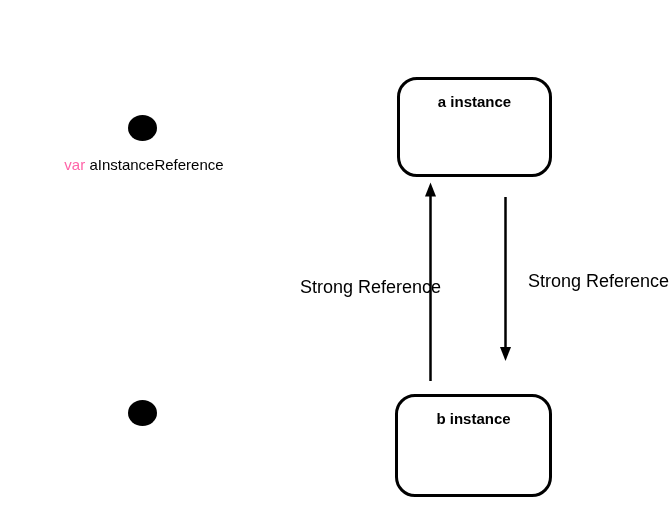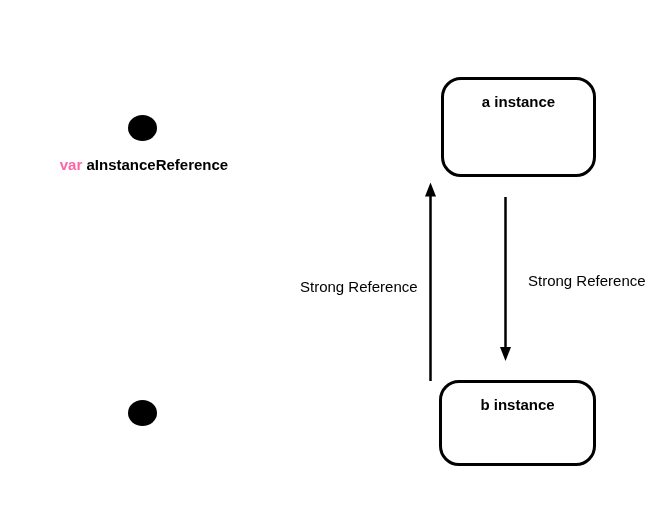--- a/index.html
+++ b/index.html
@@ -25,40 +25,39 @@
   }
   .dot-a { left: 128px; top: 115px; }
   .dot-b { left: 128px; top: 400px; }
 
   .var-label {
     position: absolute;
     left: 0;
     width: 288px;
     text-align: center;
     font-size: 15px;
-    font-weight: 700;
+    font-weight: 400;
     line-height: 17px;
     white-space: nowrap;
     color: var(--ink, #000000);
   }
   .var-label-a { top: 156px; }
   .var-label-b { top: 442px; }
   .kw { color: var(--keyword, #ff64a8); }
 
   .instance-box {
     position: absolute;
     box-sizing: border-box;
     border: 3.5px solid var(--ink, #000000);
     border-radius: 20px;
     background: var(--background, #ffffff);
     text-align: center;
-    margin-left: 44px;
   }
   .box-a { left: 397px; top: 77px;  width: 155px; height: 100px; }
-  .box-b { left: 395px; top: 380px; width: 157px; height: 86px; text-decoration: underline; }
+  .box-b { left: 395px; top: 394px; width: 157px; height: 103px; text-decoration: underline; }
   .box-label {
     display: inline-block;
     margin-top: 13px;
     font-size: 15px;
     font-weight: 700;
     line-height: 17px;
   }
 
   .arrow-layer {
     position: absolute;
@@ -71,21 +70,21 @@
     stroke-width: 2.5;
     fill: none;
   }
   .arrow-head {
     fill: var(--ink, #000000);
     stroke: none;
   }
 
   .arrow-label {
     position: absolute;
-    font-size: 15px;
+    font-size: 18px;
     font-weight: 400;
     line-height: 18px;
     white-space: nowrap;
     color: var(--ink, #000000);
   }
   .arrow-label-left  { left: 300px; top: 278px; }
   .arrow-label-right { left: 528px; top: 272px; }
 </style>
 </head>
 <body>

